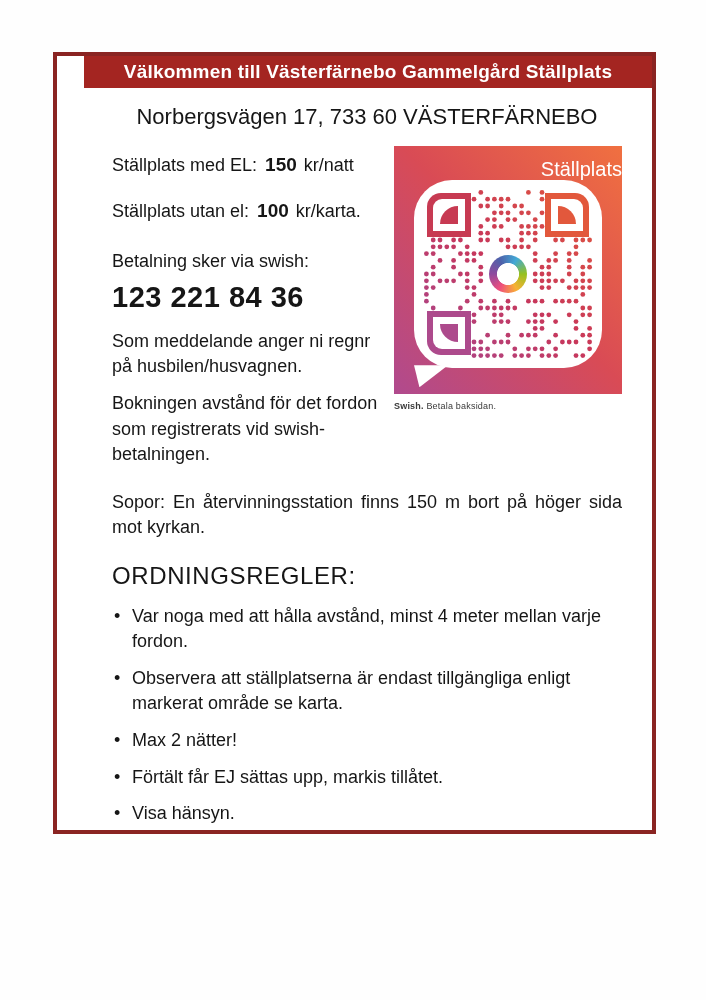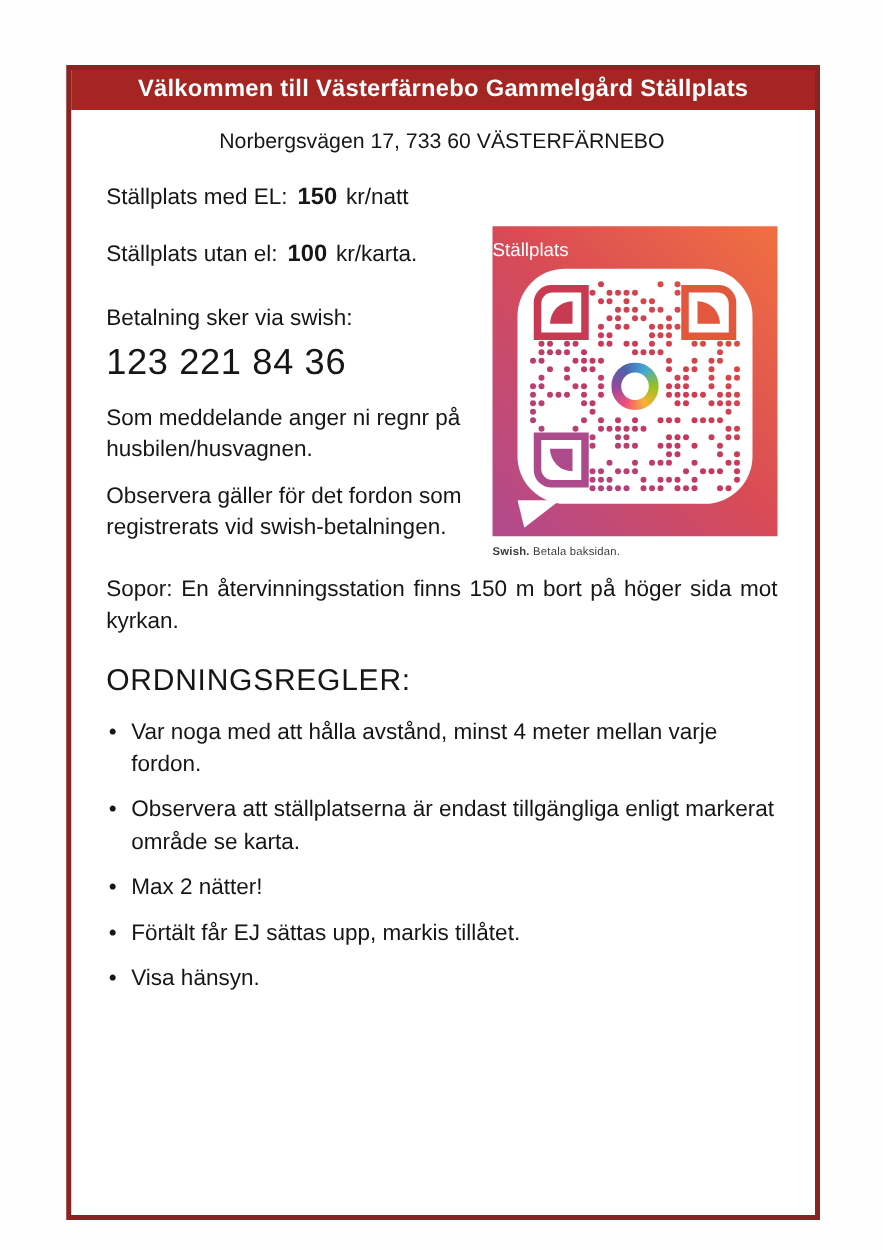--- a/index.html
+++ b/index.html
@@ -1,43 +1,43 @@
 <!DOCTYPE html>
 <html style="--frame-border: #8a2422; --header-bg: #a42521; --qr-gradient-start: #f07040; --qr-gradient-end: #b04a8e; --qr-dot: #c83753;"><head>
 <meta charset="utf-8">
 <style>
   html,body{margin:0;padding:0;background:#fff;}
   .page{
     position:relative;width:706px;height:1000px;background:#fefefe;
     font-family:"Liberation Sans","DejaVu Sans",sans-serif;color:#161616;overflow:hidden;
   }
   .frame{
-    position:absolute;left:53px;top:52px;width:603px;height:924px;
-    box-sizing:border-box;border:4px solid var(--frame-border,#8a2422);background:#fff;
+    position:absolute;left:53px;top:52px;width:603px;height:782px;
+    box-sizing:border-box;border:4px solid var(--frame-border,#8a2422);background:#fff;padding-left:27px;
   }
   .title-bar{
     height:32px;line-height:32px;background:var(--header-bg,#a42521);
     color:#fff;font-weight:bold;font-size:19px;text-align:center;letter-spacing:.2px;
   }
   .content{padding:4px 30px 0 28px;font-size:18px;line-height:1.42;}
-  .address{ text-align:center;font-size:17px;margin:9px 0 14px;}
+  .address{ text-align:center;font-size:22px;margin:9px 0 14px;}
   p{margin:11px 0;}
   .justify{text-align:justify;}
   .middle{display:flex;margin-top:9px;}
   .left-col{flex:1 1 auto;padding-right:10px;min-width:0;}
   .right-col{flex:0 0 228px;width:228px;}
   .price-line{margin:6px 0 19px;white-space:nowrap;}
   .price-line b{font-size:19px;margin:16px 7px 0 8px;}
   .pay-heading{margin:24px 0 2px;}
-  .swish-number{font-size:29px;font-weight:normal;letter-spacing:.5px;margin:1px 0 10px;}
+  .swish-number{font-size:29px;font-weight:bold;letter-spacing:.5px;margin:1px 0 10px;}
   .qr-card{
     position:relative;width:228px;height:248px;
     background:linear-gradient(to bottom left,var(--qr-gradient-start,#f07040) 0%,#d94b55 48%,var(--qr-gradient-end,#b04a8e) 100%);
   }
-  .qr-label{color:#fff;font-size:15px;text-align:left;padding-top:9px;height:25px;box-sizing:border-box;margin-top:42px;}
+  .qr-label{color:#fff;font-size:20px;text-align:right;padding-top:9px;height:25px;box-sizing:border-box;}
   .qr-plate{
     position:absolute;left:20px;top:34px;width:188px;height:188px;background:#fff;border-radius:38px;
   }
   .qr-plate svg{position:absolute;left:9px;top:9px;}
   .swish-swirl{
     position:absolute;left:50%;top:50%;width:38px;height:38px;margin:-19px 0 0 -19px;border-radius:50%;
     background:
       radial-gradient(closest-side,#fff 56%,rgba(255,255,255,0) 60%),
       conic-gradient(from 150deg,#f8b133,#ef4e7d,#8f4a9e,#4e61aa,#42a9d6,#95c11f,#f8b133);
   }
@@ -69,21 +69,21 @@
         <div class="left-col">
           <div class="price-line">
             <span>Ställplats med EL:</span><b>150</b><span>kr/natt</span>
           </div>
           <div class="price-line">
             <span>Ställplats utan el:</span><b>100</b><span>kr/karta.</span>
           </div>
           <div class="pay-heading">Betalning sker via swish:</div>
           <div class="swish-number">123 221 84 36</div>
           <p>Som meddelande anger ni regnr på husbilen/husvagnen.</p>
-          <p>Observera gäller för det fordon som registrerats vid swish-betalningen.</p>
+          <p>Bokningen avstånd för det fordon som registrerats vid swish-betalningen.</p>
         </div>
 
         <div class="right-col">
           <div class="qr-card">
             <div class="qr-label">Ställplats</div>
             <div class="qr-plate">
               <svg width="170" height="170" viewBox="0 0 170 170">
                 <defs>
                   <linearGradient id="qg" gradientUnits="userSpaceOnUse" x1="170" y1="0" x2="0" y2="170">
                     <stop offset="0" stop-color="#e2583c"></stop>

